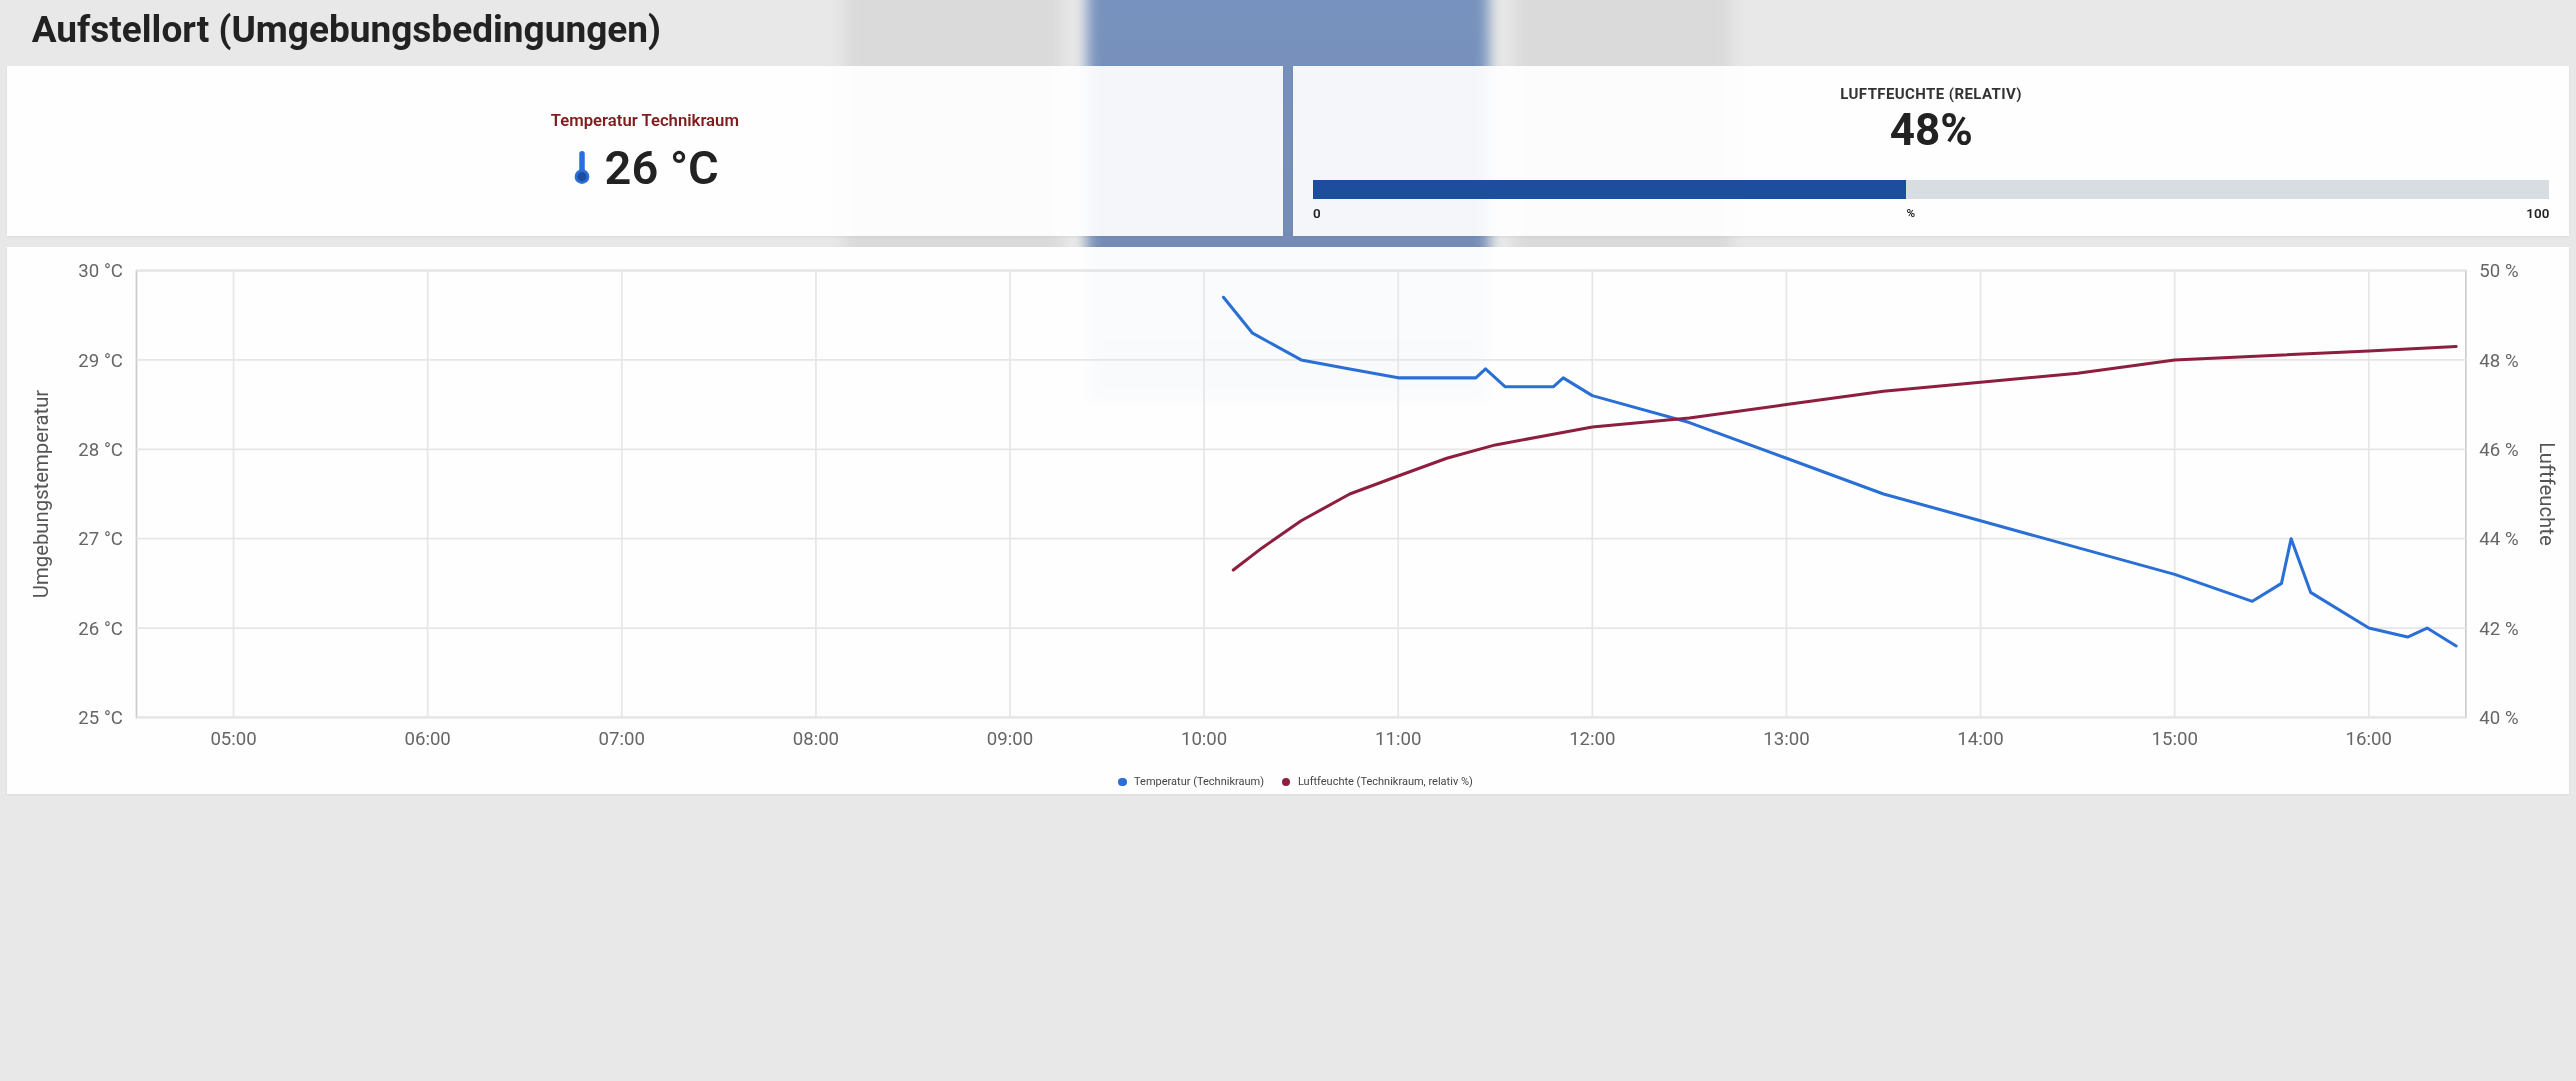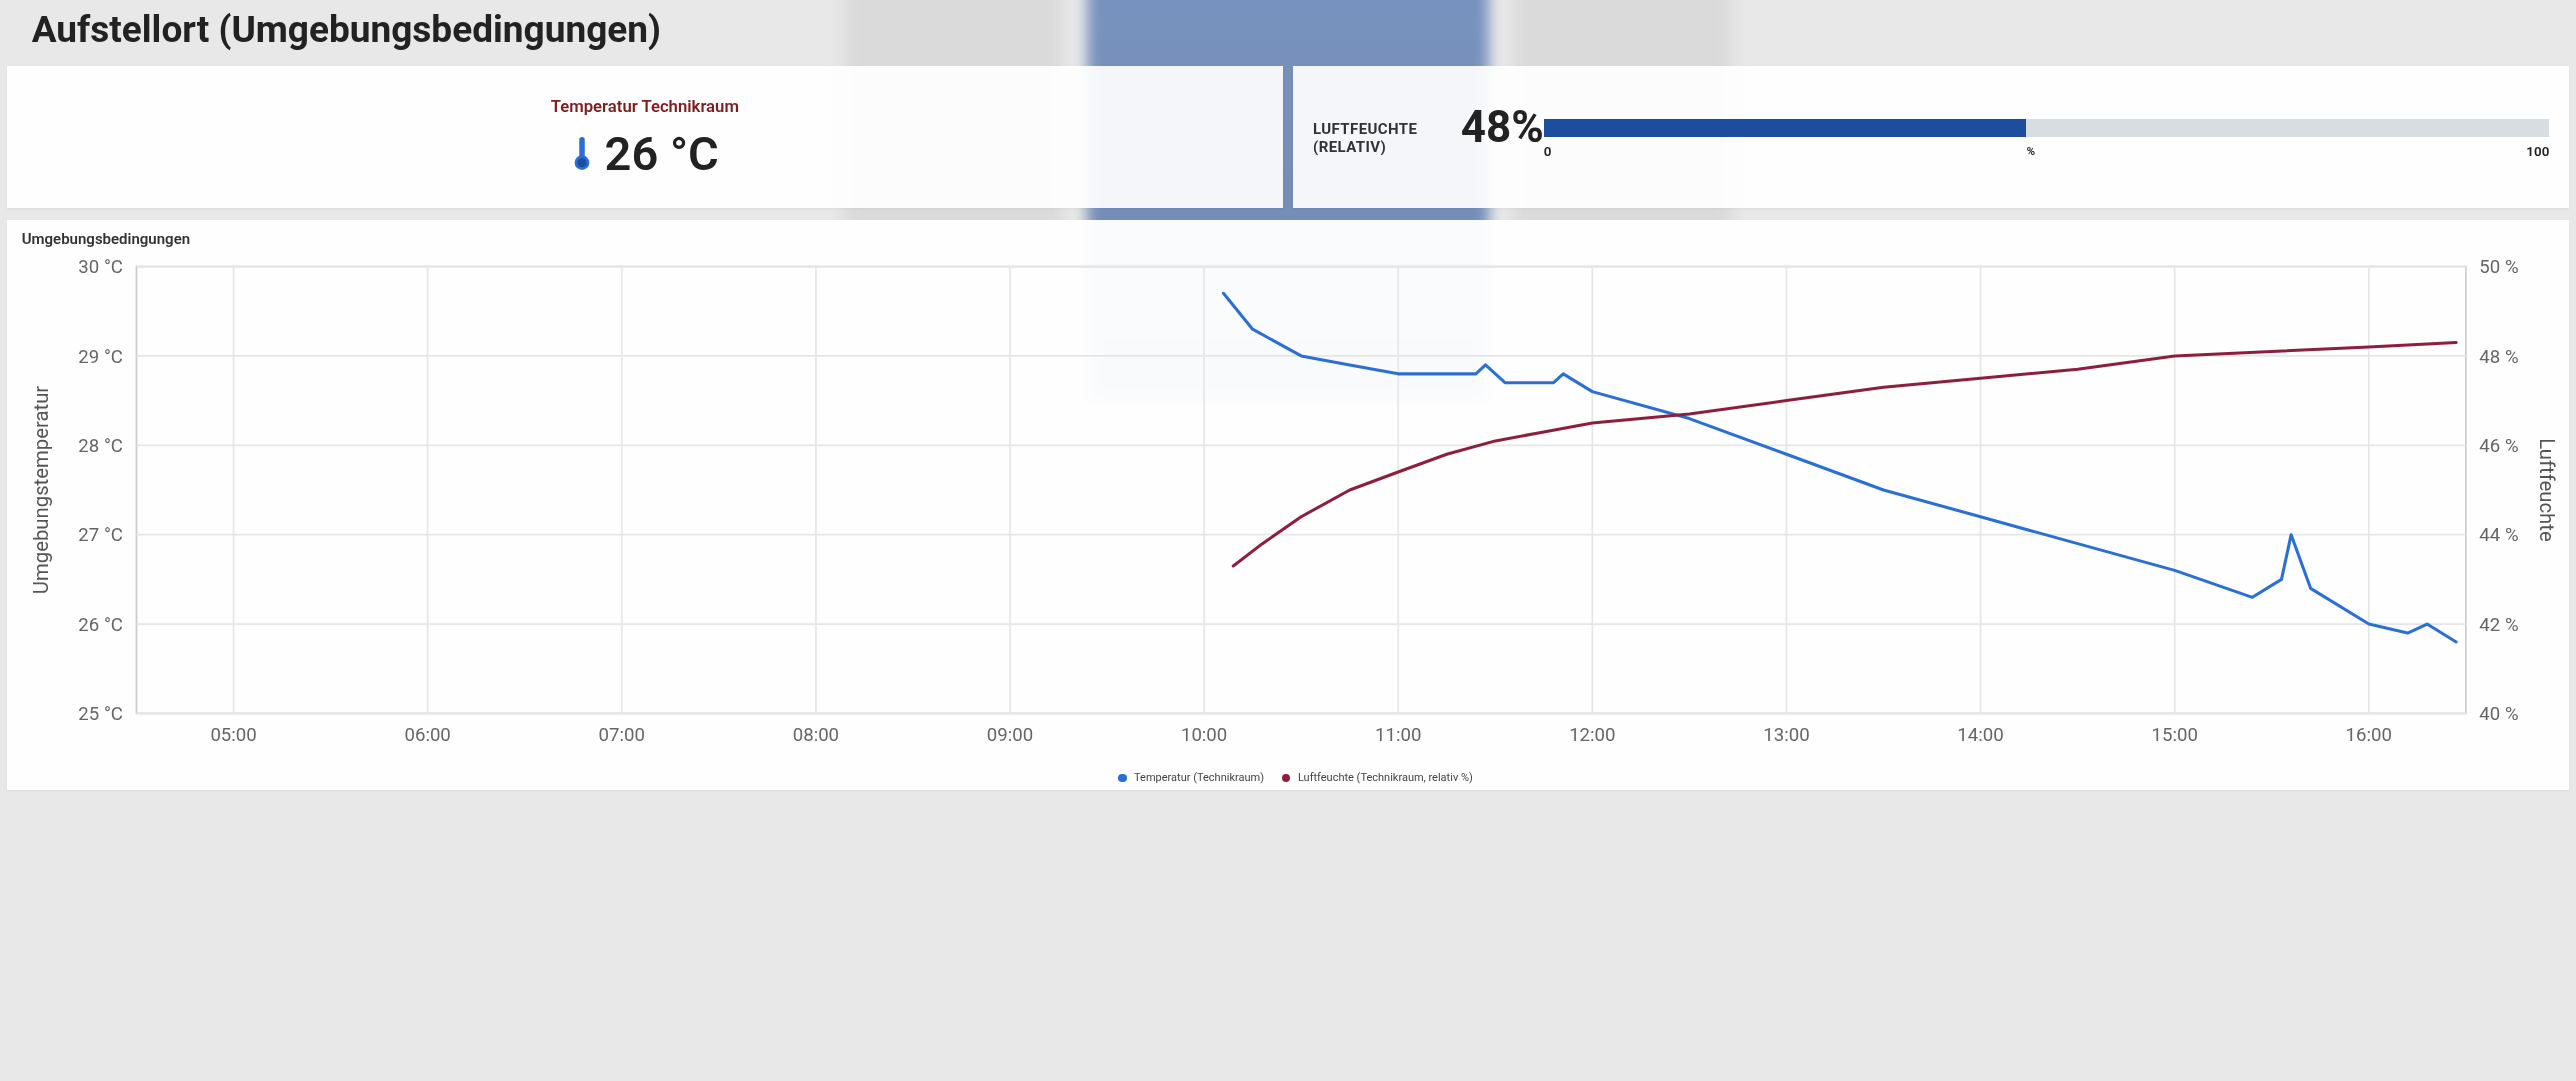--- a/index.html
+++ b/index.html
@@ -75,21 +75,21 @@
     gap: 11.7px;
   }
   .temp-value {
     font-size: 47px;
     font-weight: 600;
     color: #222;
   }
   .thermo-icon { width: 22px; height: 37px; }
   .panel.hum {
     display: flex;
-    flex-direction: row;
+    flex-direction: column;
     align-items: center;
   }
   .hum-title {
     font-size: 15px;
     font-weight: 700;
     letter-spacing: 0.4px;
     color: #333;
     margin-bottom: 1.7px;
   }
   .hum-value {
@@ -197,21 +197,20 @@
           <span>0</span>
           <span class="bar-unit">%</span>
           <span>100</span>
         </div>
       </div>
     </div>
 
   </div>
 
   <div class="chart-panel">
-    <div class="chart-title">Umgebungsbedingungen</div>
     <div class="chart-holder">
       <svg id="chart-svg" width="100%" viewBox="0 0 1500 300" preserveAspectRatio="none">
           <rect x="70" y="8" width="1376" height="264" class="grid-border"></rect>
           <line x1="127.33333333333333" y1="8" x2="127.33333333333333" y2="272" class="grid-line"></line>
           <text x="127.33333333333333" y="288" text-anchor="middle" class="axis-text">05:00</text>
           <line x1="242" y1="8" x2="242" y2="272" class="grid-line"></line>
           <text x="242" y="288" text-anchor="middle" class="axis-text">06:00</text>
           <line x1="356.6666666666667" y1="8" x2="356.6666666666667" y2="272" class="grid-line"></line>
           <text x="356.6666666666667" y="288" text-anchor="middle" class="axis-text">07:00</text>
           <line x1="471.33333333333337" y1="8" x2="471.33333333333337" y2="272" class="grid-line"></line>

